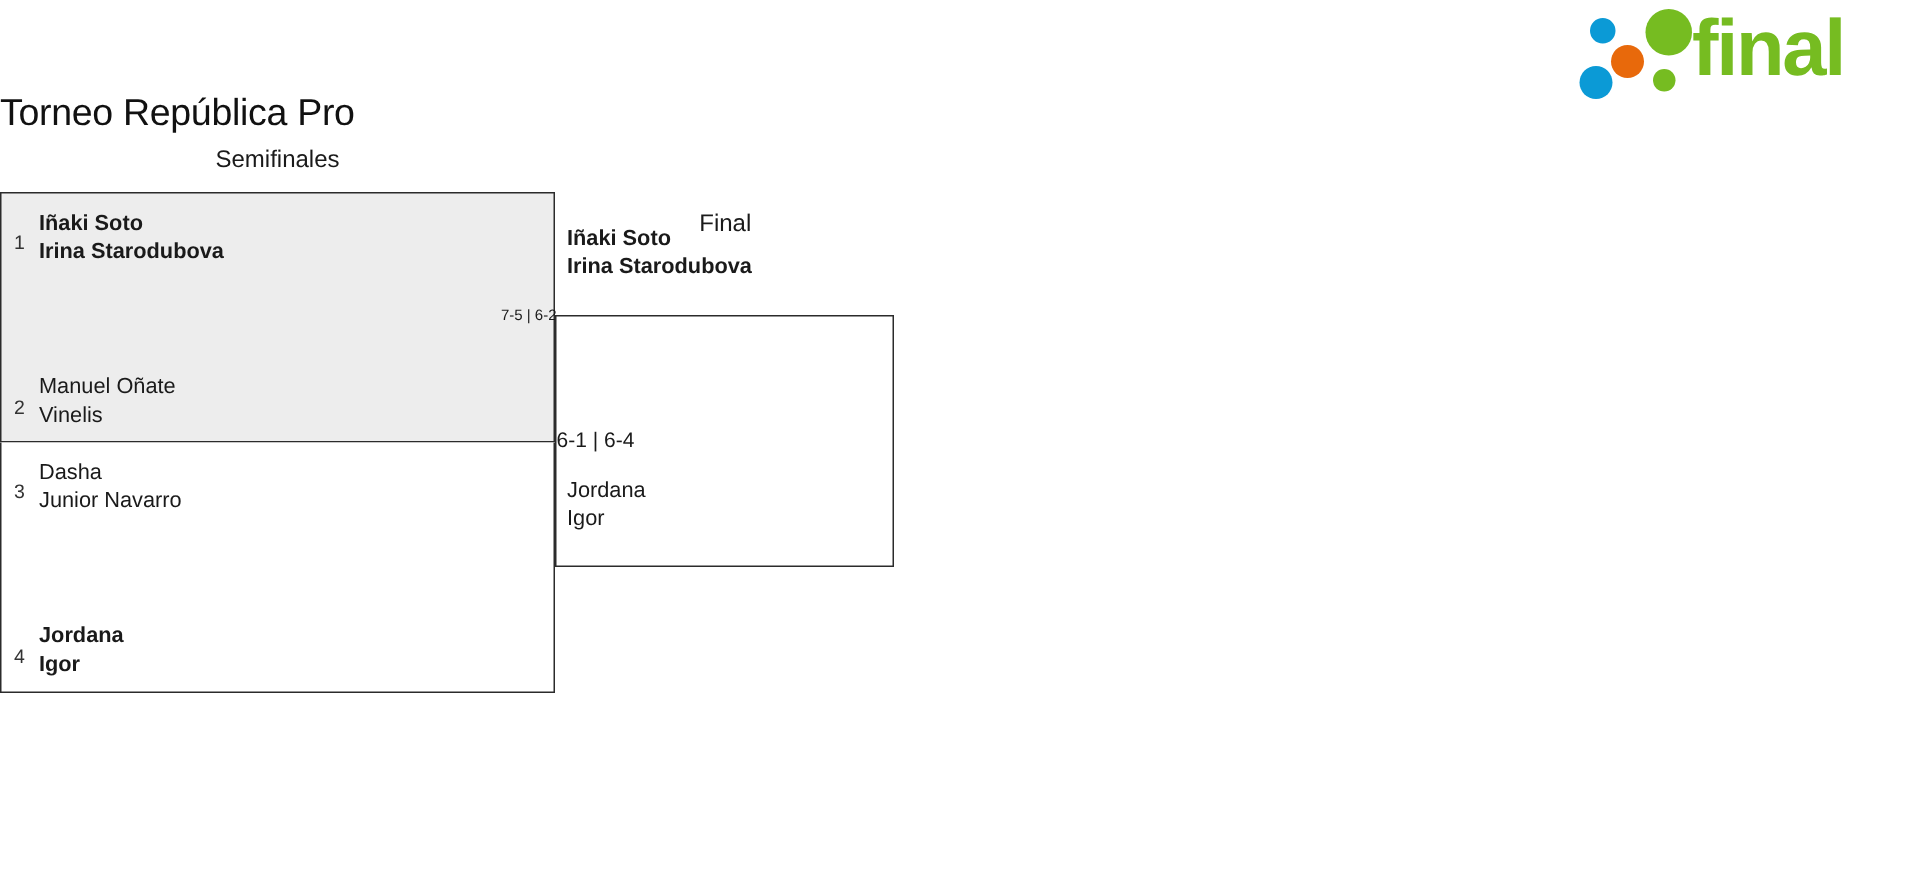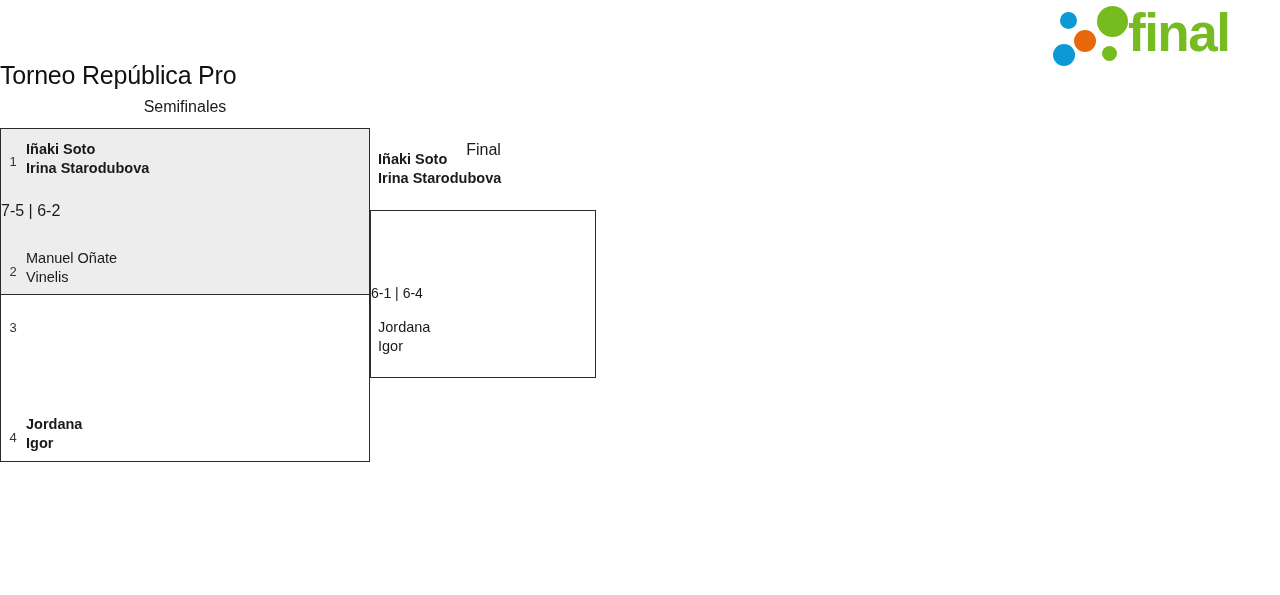--- a/index.html
+++ b/index.html
@@ -77,22 +77,22 @@
     font-size:14.5px;line-height:19px;
     color:#1a1a1a;white-space:nowrap;
   }
   .team-top{top:11px;}
   .team-bot{top:120px;}
   .team.win{font-weight:700;}
   .team .ln{display:block;}
 
   .sf-score{
     position:absolute;left:0px;top:73px;width:370px;
-    text-align:left;
-    font-size:16px;line-height:18px;
+    text-align:right;
+    font-size:10px;line-height:18px;
     color:#1a1a1a;
   }
 
   
   .fi-col{position:absolute;left:370px;top:0px;width:226px;height:335px;}
   .fi-box{
     position:absolute;left:0px;top:82px;width:226px;height:168px;
     border:1px solid #2b2b2b;
     box-sizing:border-box;
     background:#ffffff;
@@ -147,20 +147,24 @@
       <div class="sf-score">7-5 | 6-2</div>
       <div class="seed seed-bot">2</div>
       <div class="team team-bot">
         <span class="ln">Manuel Oñate</span>
         <span class="ln">Vinelis</span>
       </div>
     </div>
 
     <div class="sf-match sf-match-2">
       <div class="seed seed-top">3</div>
+      <div class="team team-top">
+        <span class="ln">Dasha</span>
+        <span class="ln">Junior Navarro</span>
+      </div>
       <div class="seed seed-bot">4</div>
       <div class="team team-bot win">
         <span class="ln">Jordana</span>
         <span class="ln">Igor</span>
       </div>
     </div>
   </div>
 
   <div class="fi-col">
     <div class="fi-team fi-team-top win">

